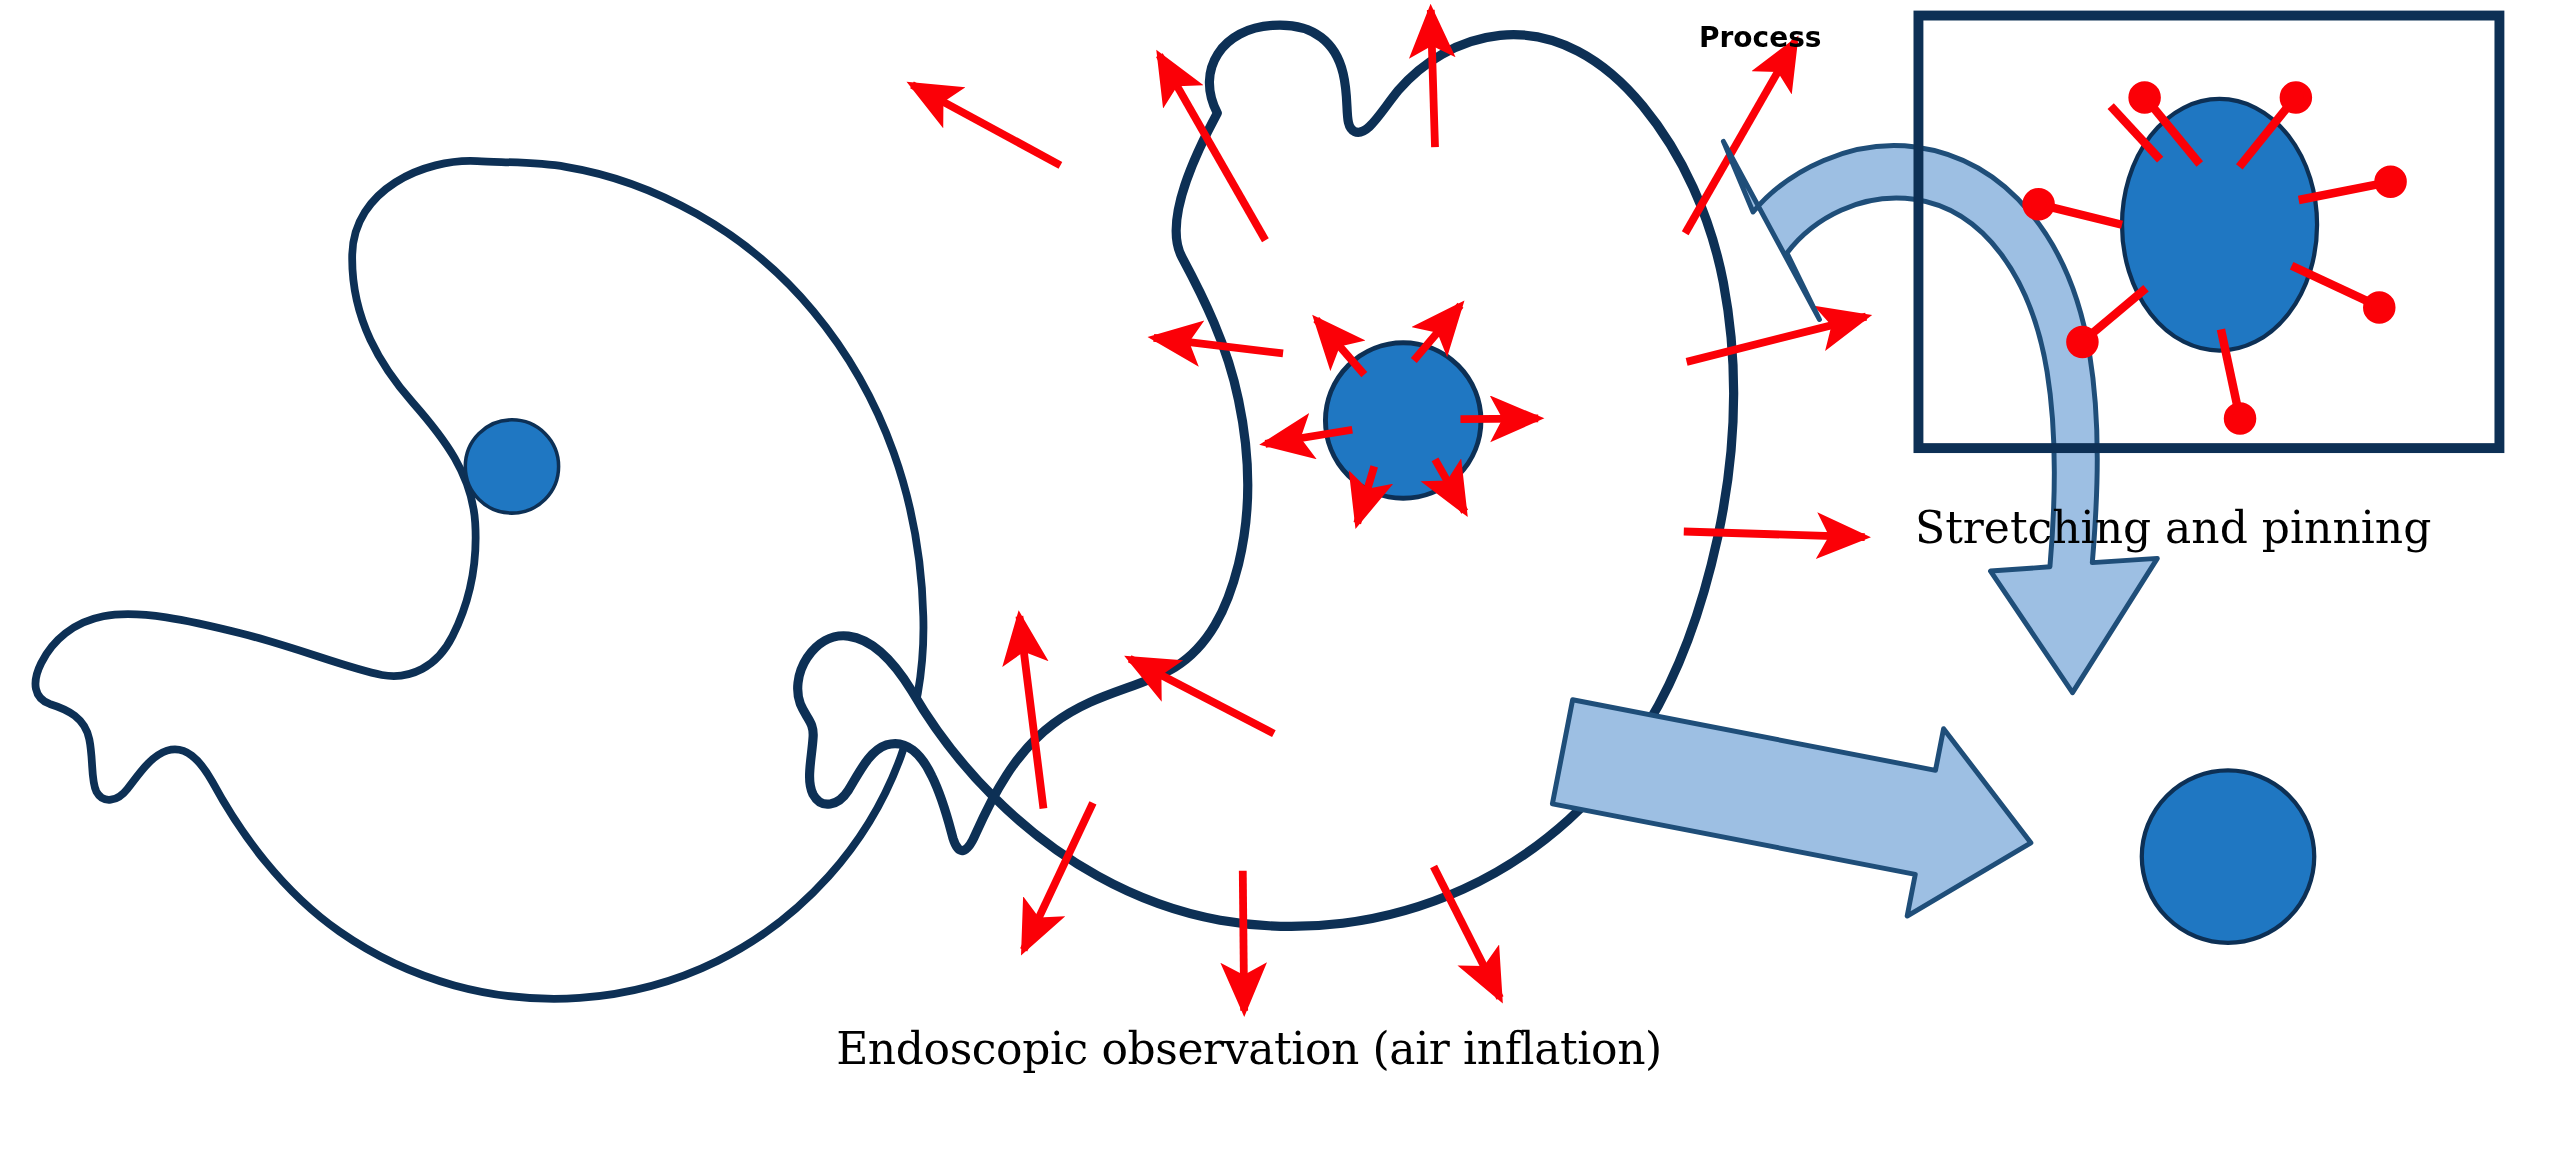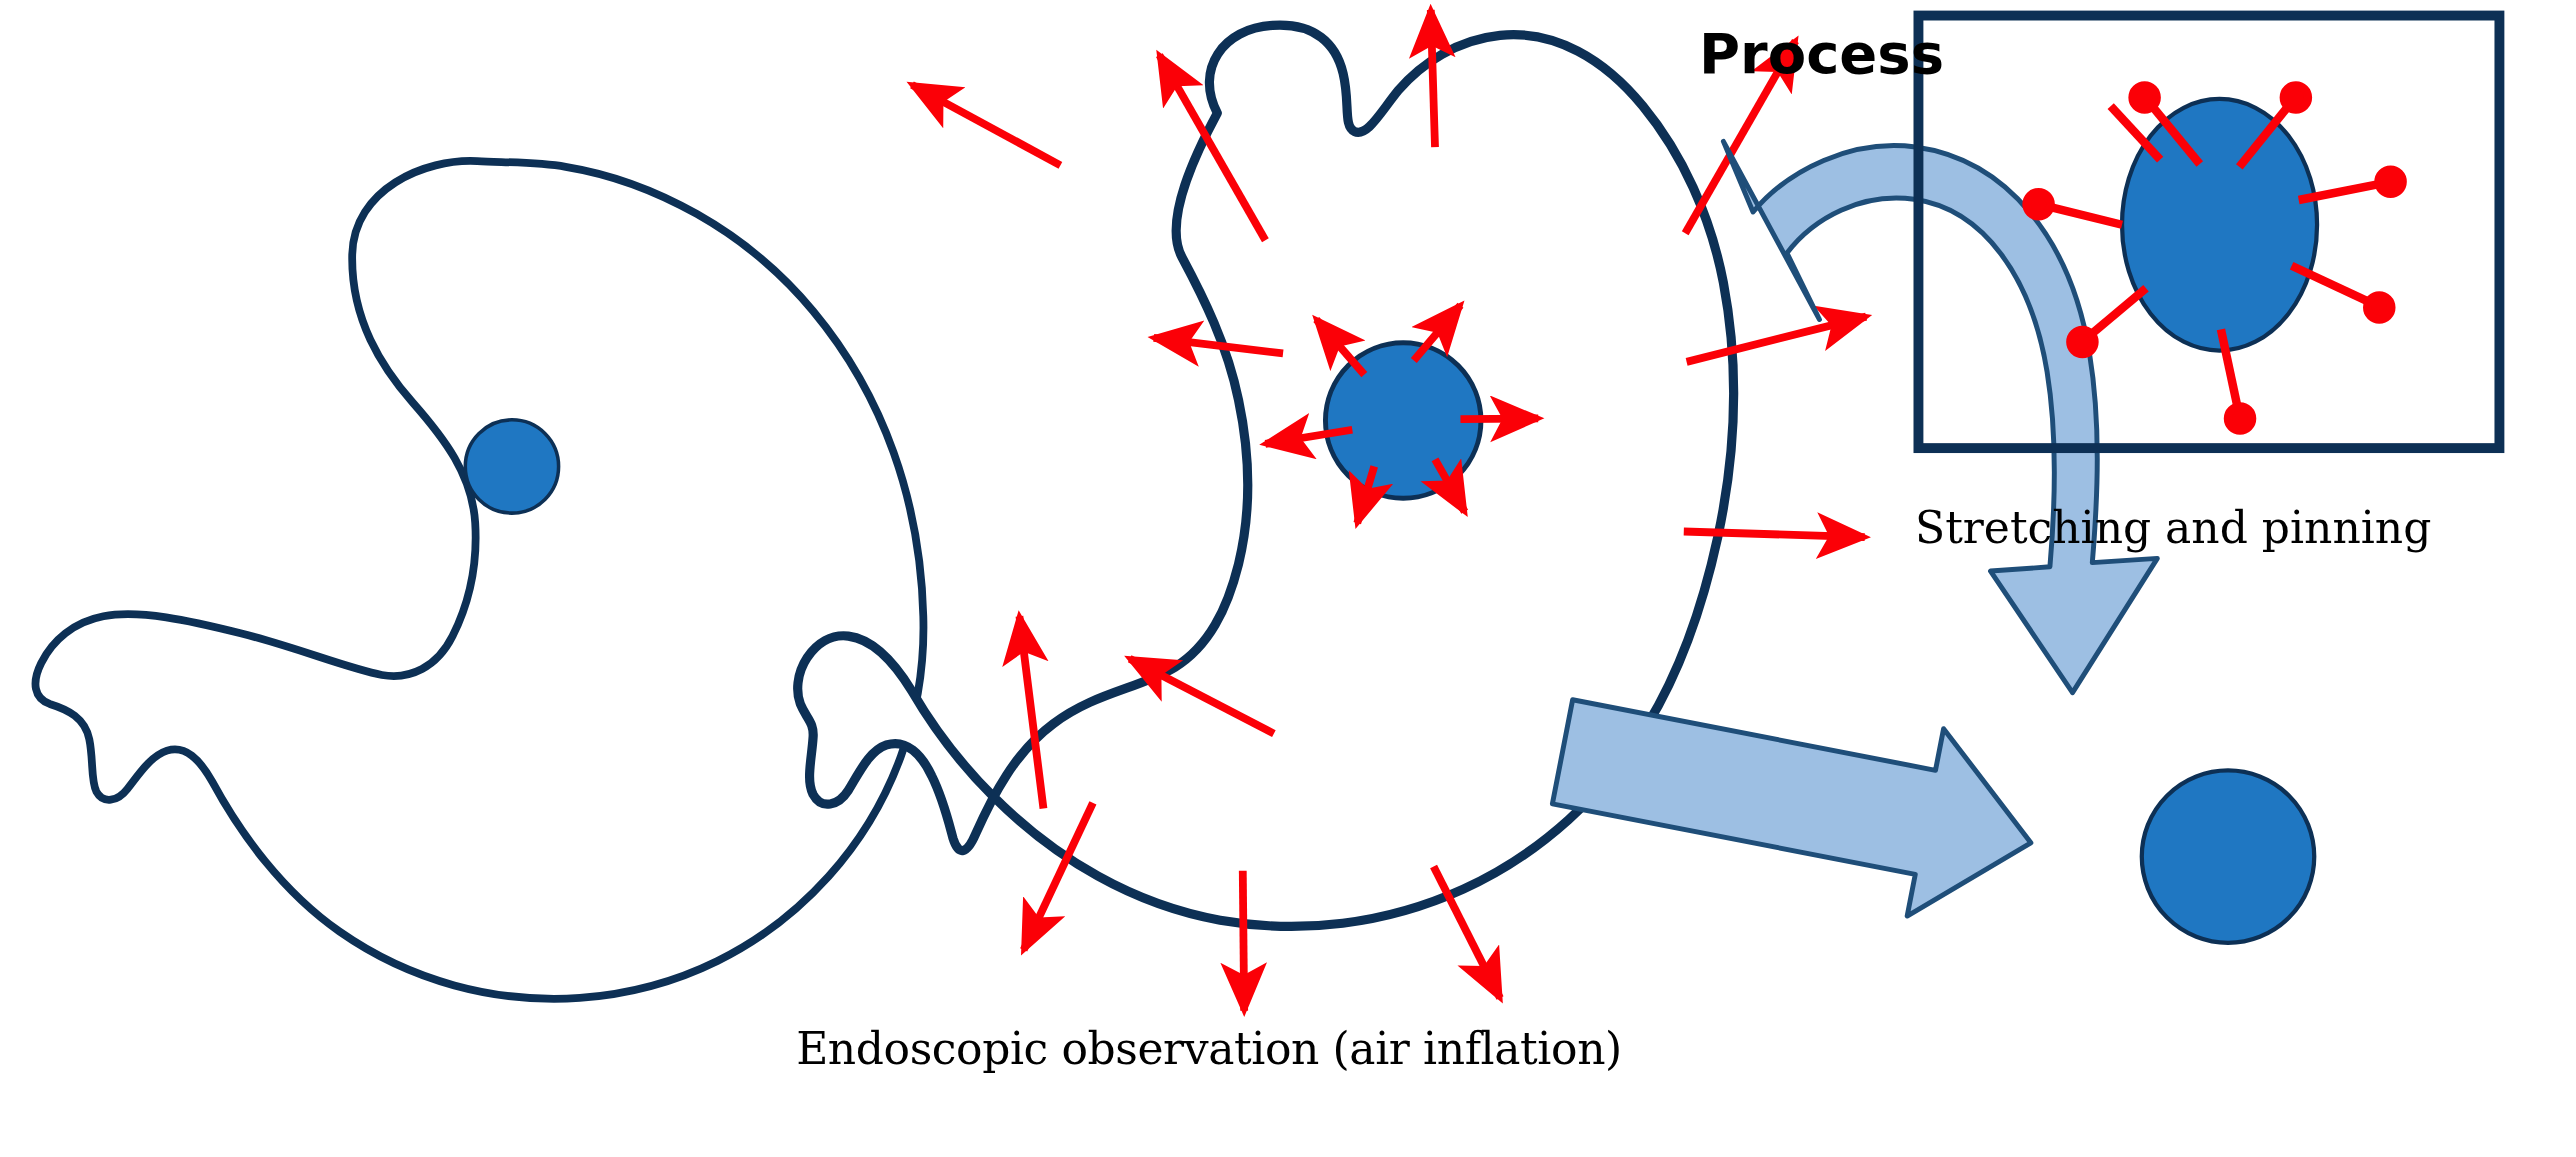--- a/index.html
+++ b/index.html
@@ -21,33 +21,33 @@
     line-height:1.12;
     white-space:nowrap;
     letter-spacing:-0.4px;
   }
   .caption .ln{display:block;}
 
   .flowlabel{
     position:absolute;
     font-family:"DejaVu Sans","Liberation Sans",sans-serif;
     font-weight:bold;
-    font-size:56px;
+    font-size:28px;
     color:#000;
     white-space:nowrap;
   }
   .plainlabel{
     position:absolute;
     font-family:"DejaVu Serif","Liberation Serif",serif;
     font-size:44px;
     color:#000;
     white-space:nowrap;
   }
   #cap-left{left:35px;top:1024px;width:742px;}
-  #cap-mid{left:756px;top:1024px;width:906px;}
+  #cap-mid{left:796px;top:1024px;width:906px;}
   #cap-right{left:1690px;top:1024px;width:886px;}
   #lbl-process{left:1699px;top:21px;}
   #lbl-expectation{left:1603px;top:864px;}
   #lbl-stretch{left:1915px;top:502px;}
 </style>
 </head>
 <body>
 
 <div id="stage">
 

